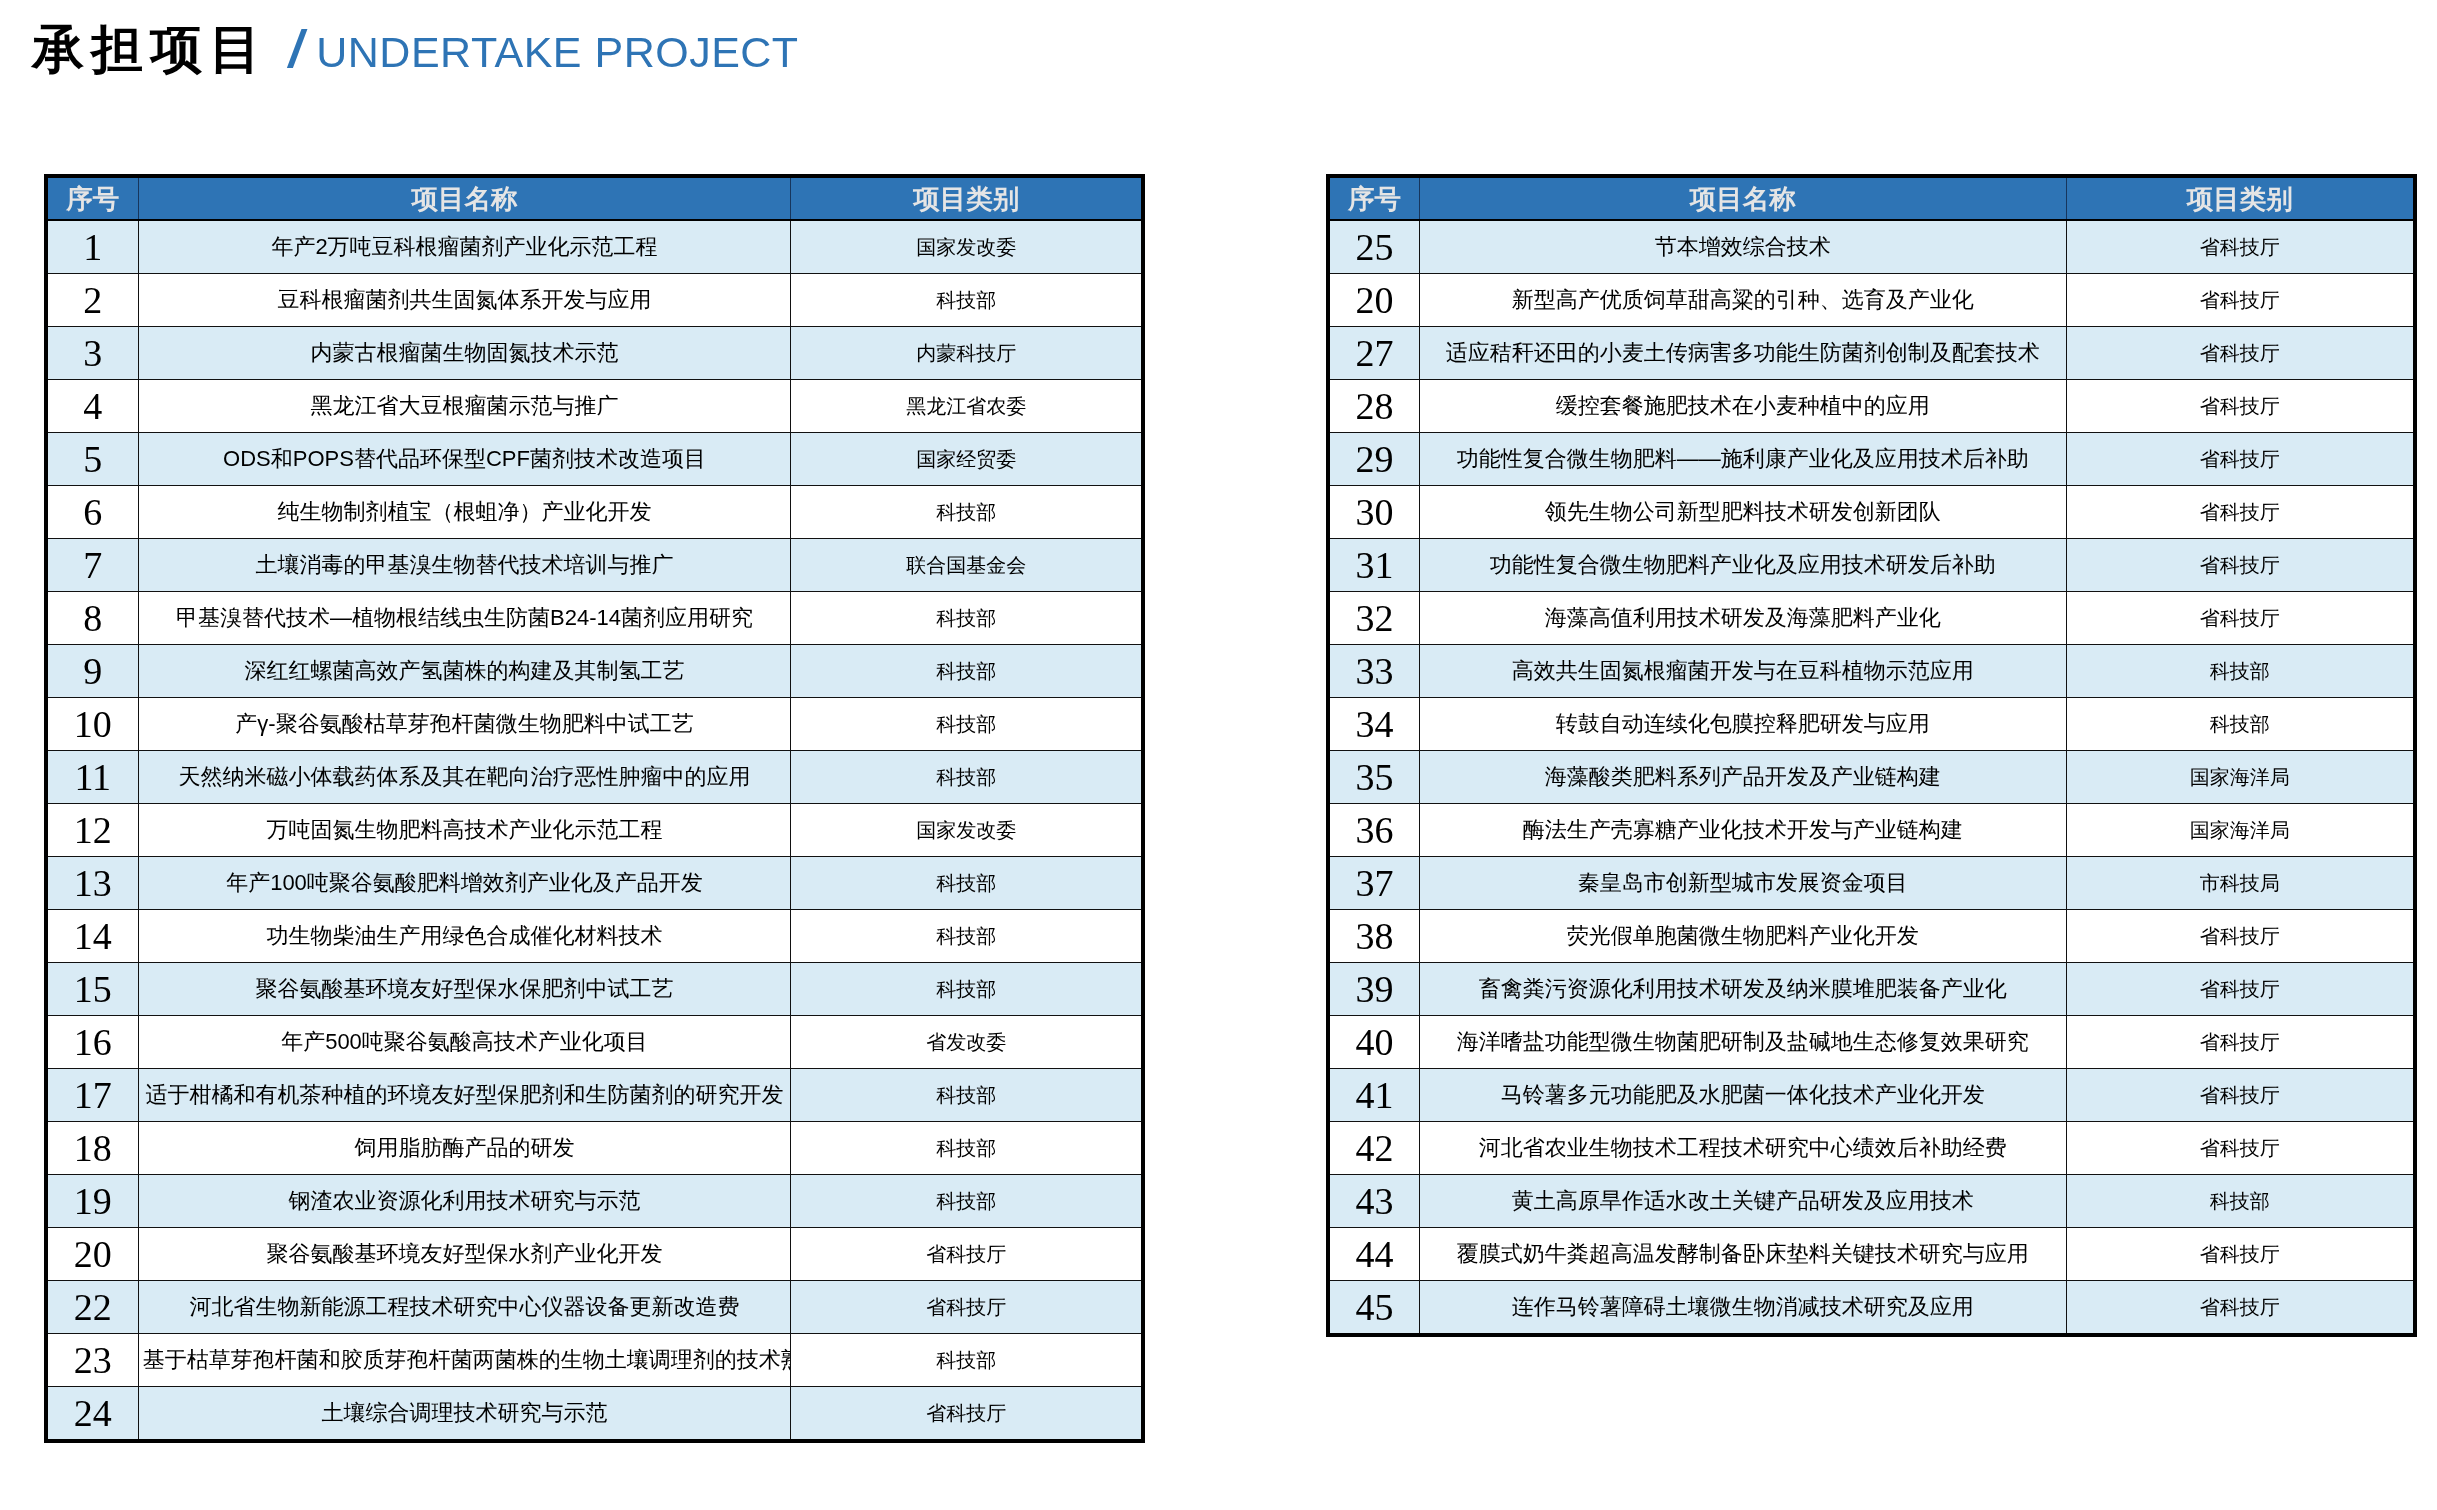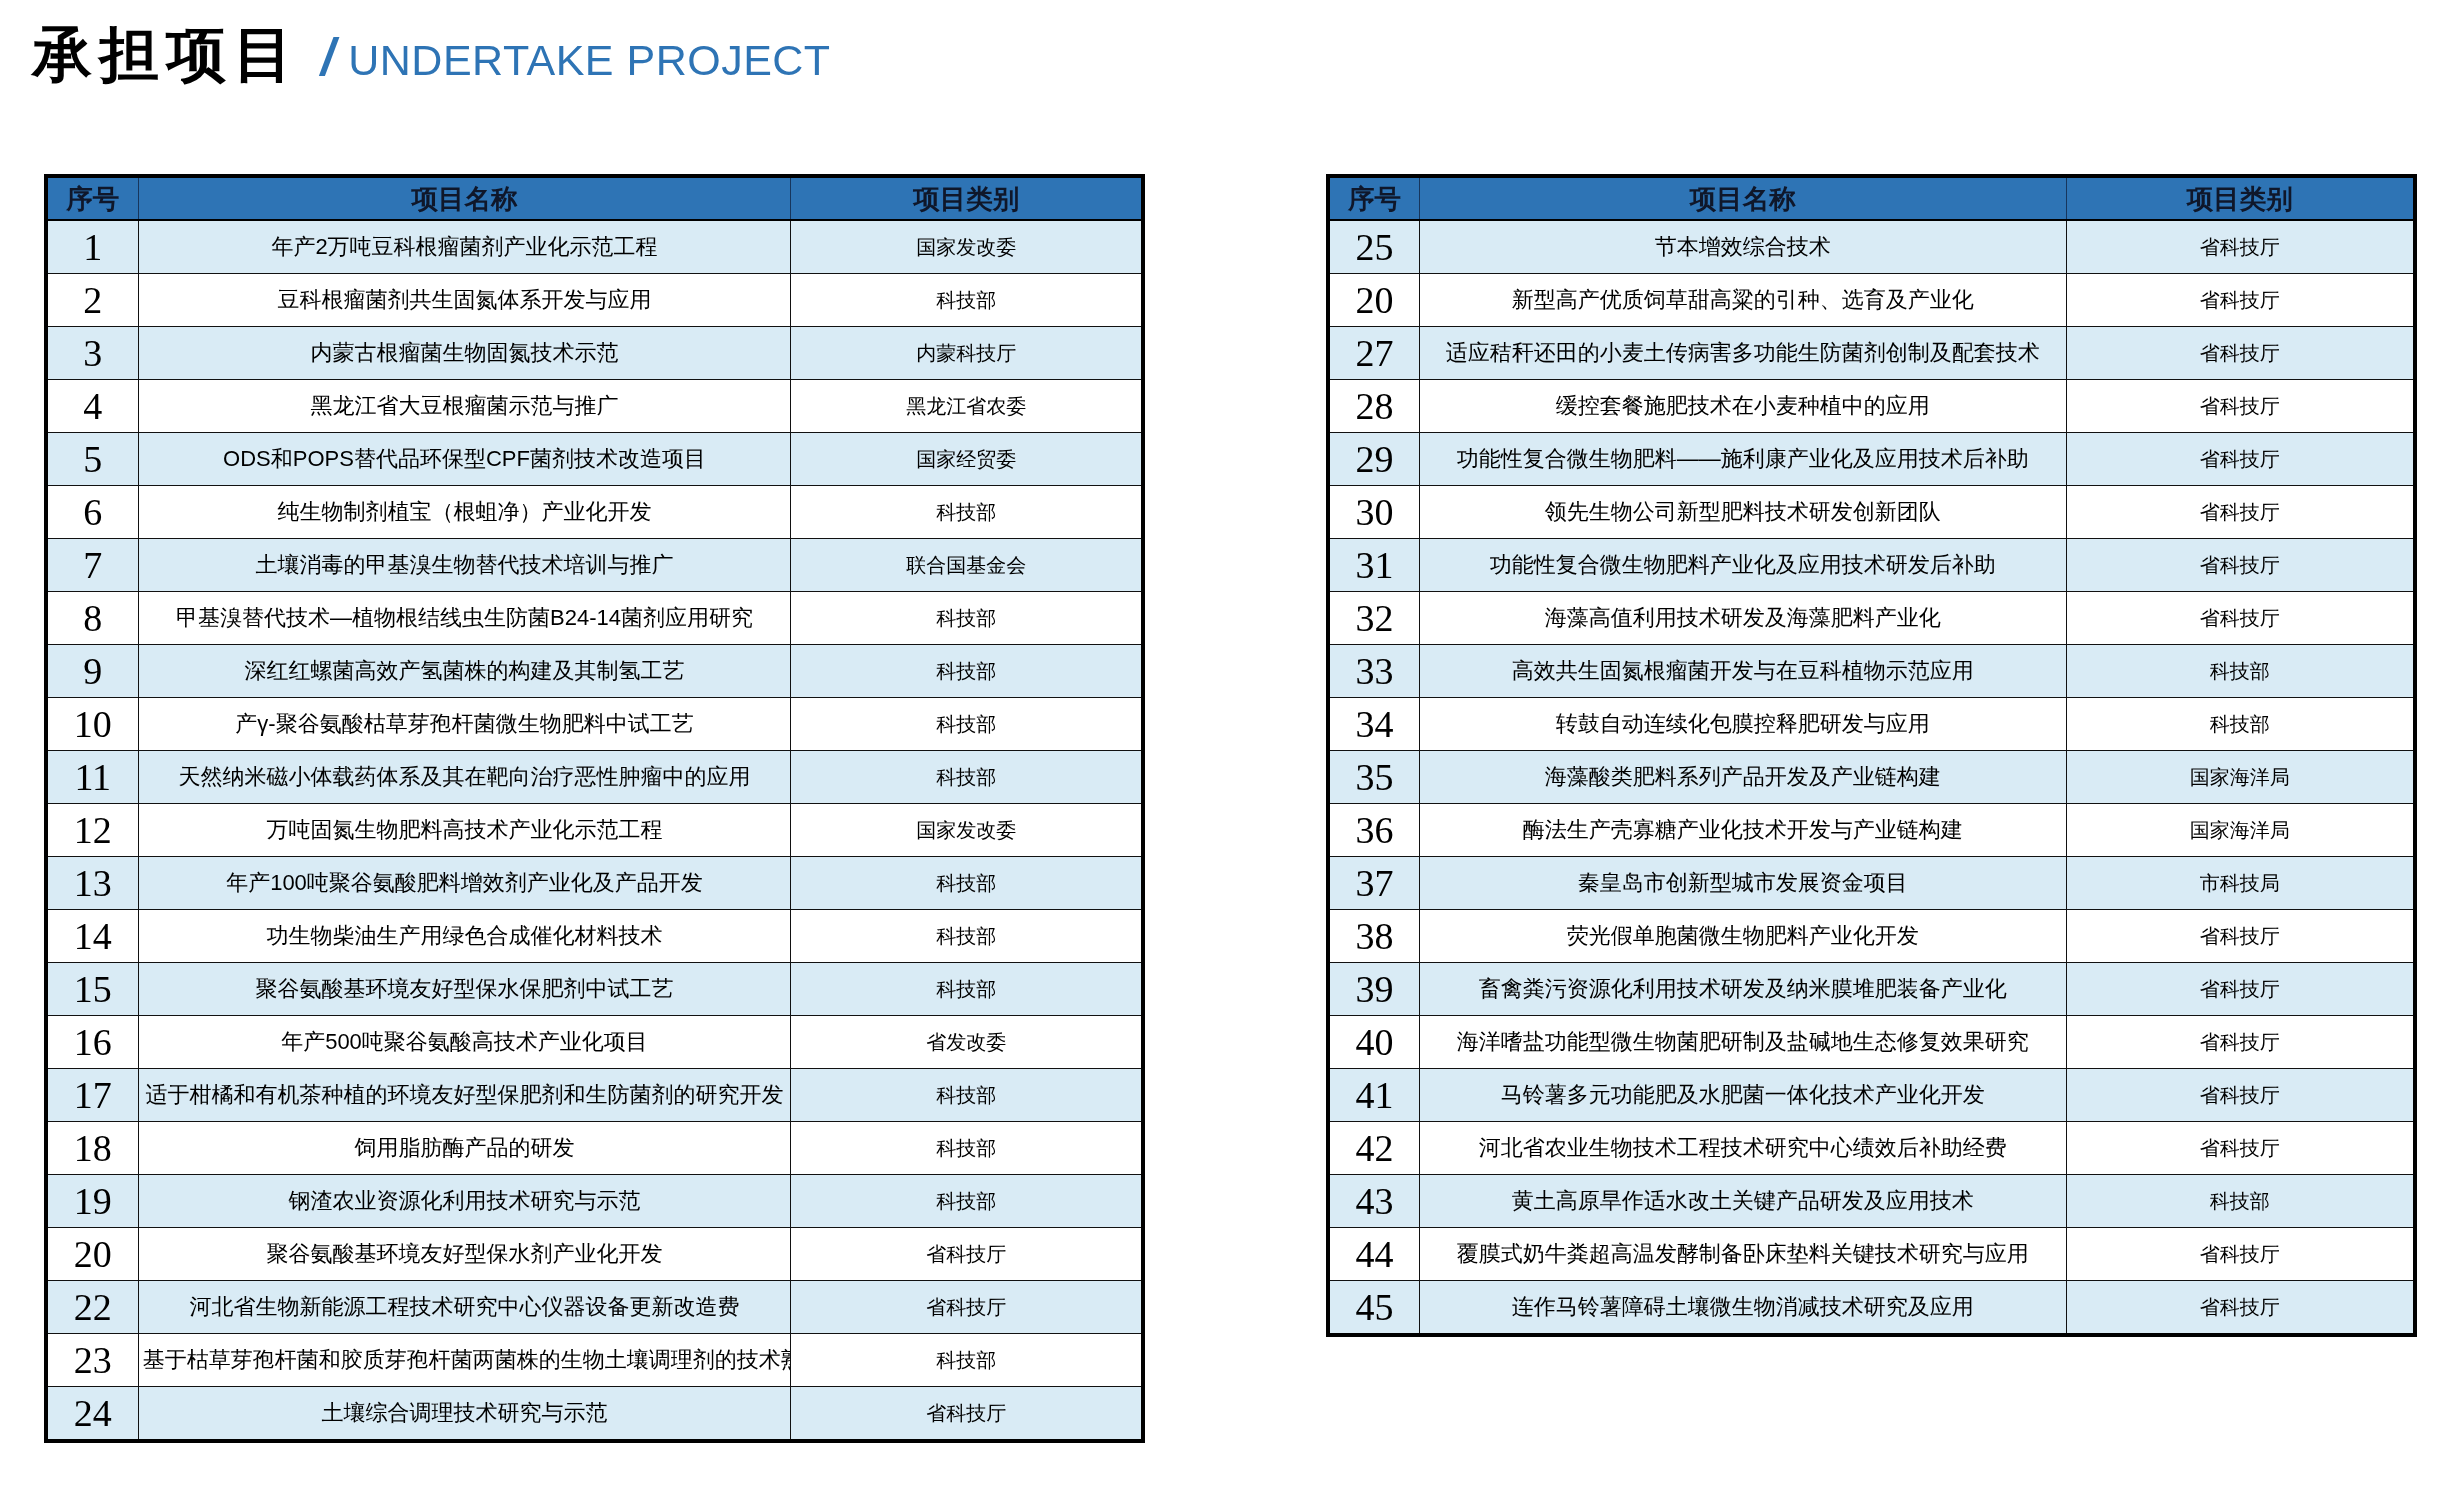--- a/index.html
+++ b/index.html
@@ -18,21 +18,21 @@
   
   .title-row {
     position: absolute;
     left: 32px;
     top: 15.3px;
     display: flex;
     align-items: baseline;
     white-space: nowrap;
   }
   .title-zh {
-    font-size: 60px;
+    font-size: 52px;
     font-weight: 700;
     color: #000000;
     letter-spacing: 7.1px;
   }
   .title-sep {
     font-size: 51px;
     font-weight: 700;
     font-style: italic;
     color: var(--accent, #2E74B5);
     margin: 0 13.3px 0 20.4px;
@@ -55,21 +55,21 @@
   }
   #left-table  { left: 44px;   width: 1101px; }
   #right-table { left: 1326px; width: 1091px; }
 
   col.c-no   { width: 8.4%;  }
   col.c-name { width: 59.5%; }
   col.c-cat  { width: 32.1%; }
 
   th {
     background: var(--header-bg, #2E74B5);
-    color: #0f172a;
+    color: #e5e5e5;
     font-size: 26.5px;
     font-weight: 700;
     height: 41px;
     text-align: center;
     vertical-align: middle;
     border-bottom: 2.6px solid #000000;
     border-left: 1px solid #17365d;
     padding: 0;
   }
   th:first-child { border-left: none; }

